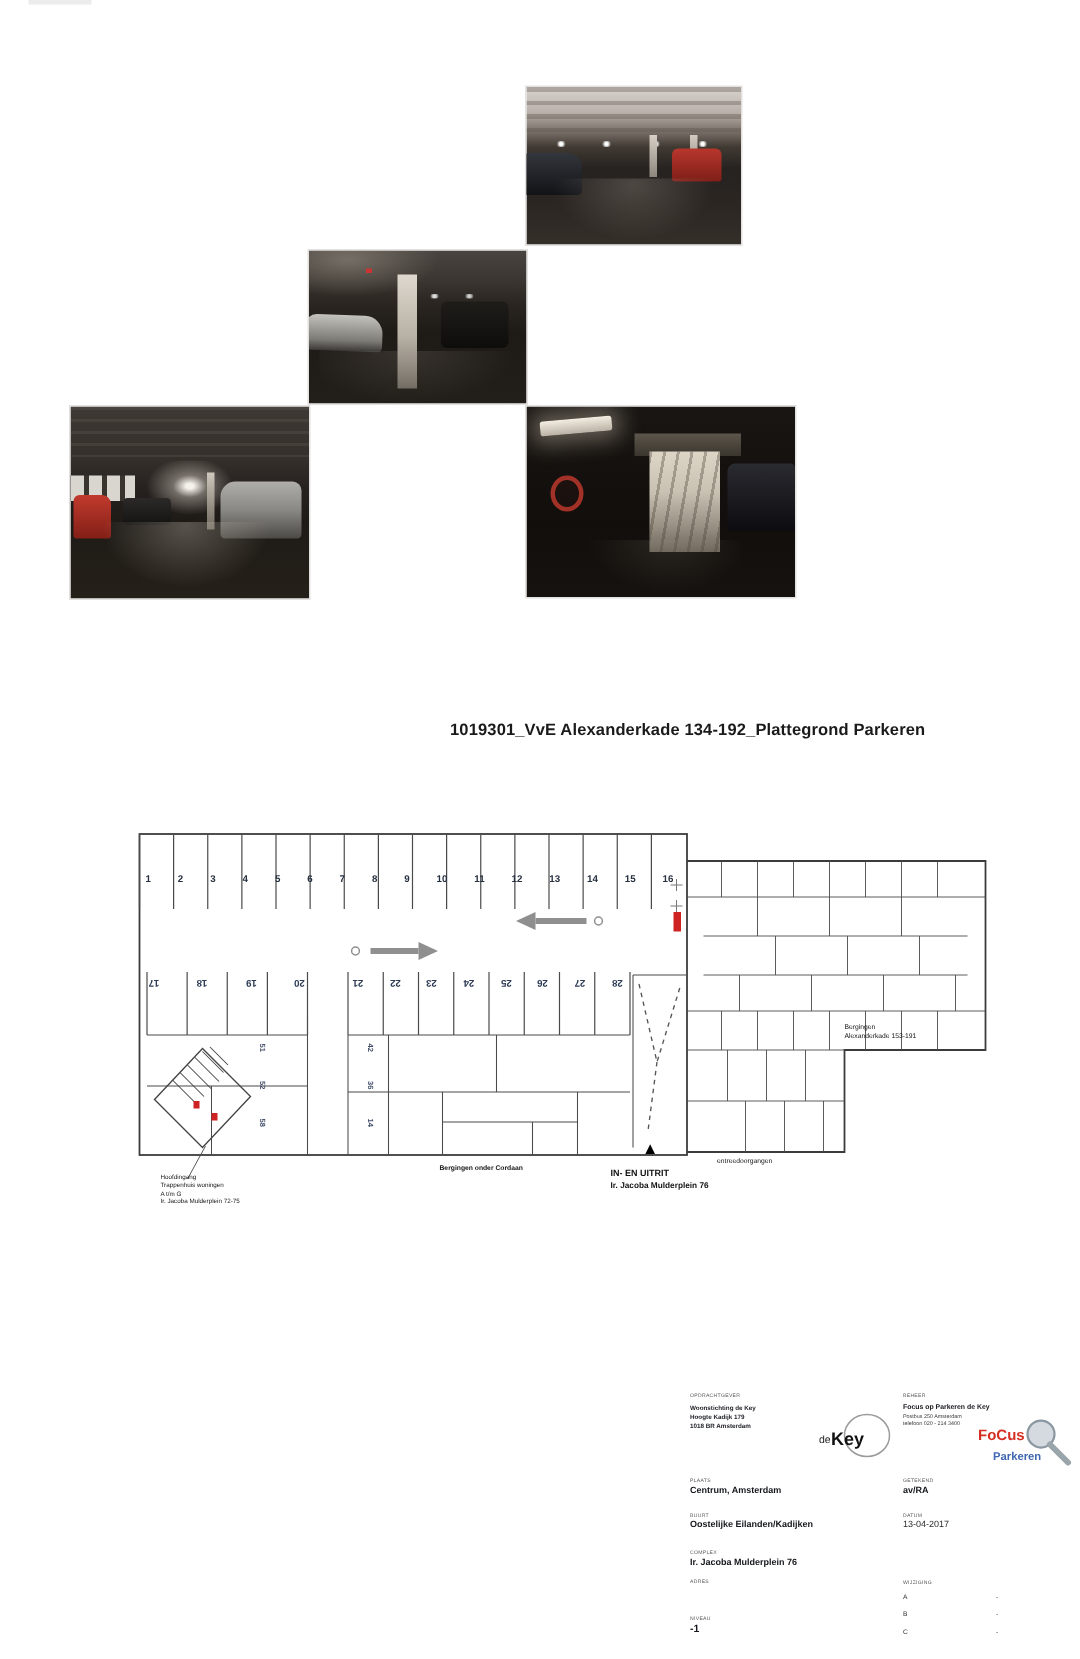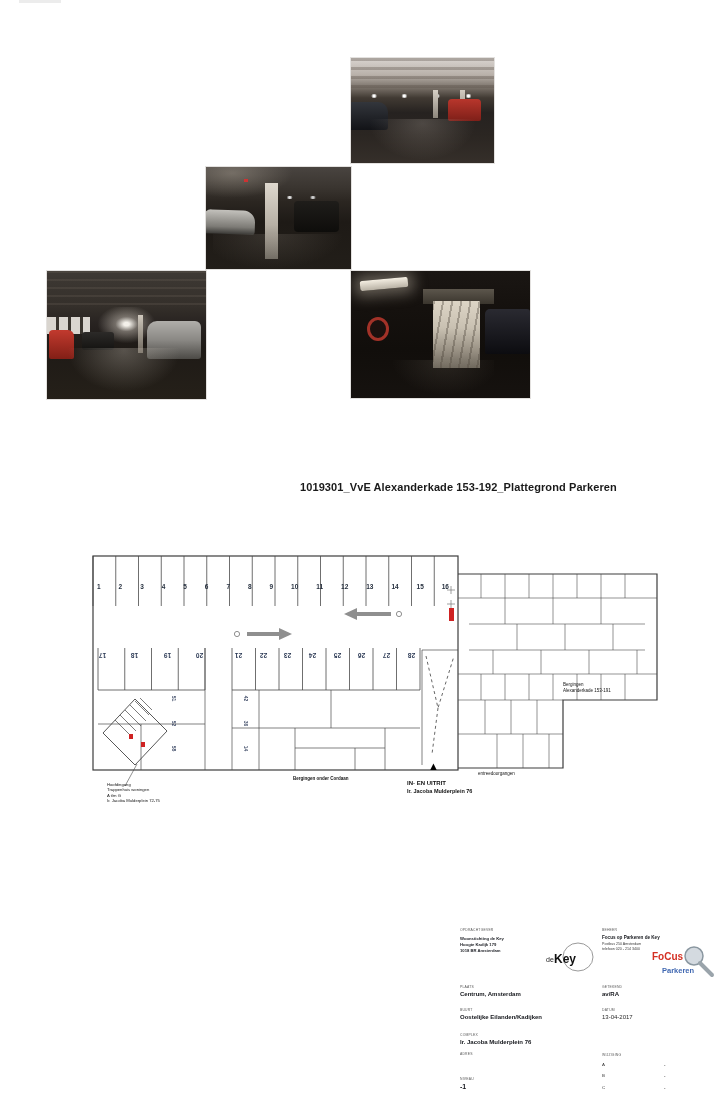--- a/index.html
+++ b/index.html
@@ -99,21 +99,21 @@
   <div class="ph ph4">
     <div class="el" style="left:5%;top:6%;width:27%;height:8%;background:linear-gradient(180deg,#f4eee2,#b8b1a4);box-shadow:0 0 14px 6px rgba(240,230,210,.35);transform:rotate(-5deg);border-radius:2px;"></div>
     <div class="el" style="left:40%;top:14%;width:40%;height:12%;background:linear-gradient(180deg,#5c564c,#3a352d);"></div>
     <div class="el" style="left:46%;top:24%;width:26%;height:52%;background:linear-gradient(180deg,#ddd5c6 0%,#c9c1b2 40%,#978f82 75%,#6b655a 100%);"></div>
     <div class="el" style="left:46%;top:24%;width:26%;height:52%;background:repeating-linear-gradient(100deg,rgba(70,62,52,.35) 0 2px,transparent 2px 9px);"></div>
     <div class="el" style="left:9%;top:36%;width:16px;height:18px;border:3px solid #a23228;border-radius:50%;background:rgba(40,20,18,.4);"></div>
     <div class="el" style="left:75%;top:30%;width:25%;height:35%;background:linear-gradient(180deg,#2a2a31,#0c0c10);border-radius:5px 3px 2px 2px;"></div>
     <div class="el" style="left:20%;top:70%;width:60%;height:30%;background:radial-gradient(ellipse at 55% 0%,rgba(150,140,125,.18),transparent 65%);"></div>
   </div>
 
-  <div class="abs doc-title">1019301_VvE Alexanderkade 153-192_Plattegrond Parkeren</div>
+  <div class="abs doc-title">1019301_VvE Alexanderkade 134-192_Plattegrond Parkeren</div>
 
   <div class="abs plan">
     <svg width="585" height="270" viewBox="0 0 585 270">
       <g stroke="#3c3c3c" stroke-width="1.2" fill="none">
         <rect x="8" y="6" width="365" height="214"></rect>
         <path d="M373 24 H572 V150 H478 V218 H373"></path>
       </g>
       <g stroke="#4a4a4a" stroke-width="0.8" fill="none">
         <path d="M8 6V56M30.75 6V56M53.5 6V56M76.25 6V56M99 6V56M121.75 6V56M144.5 6V56M167.25 6V56M190 6V56M212.75 6V56M235.5 6V56M258.25 6V56M281 6V56M303.75 6V56M326.5 6V56M349.25 6V56"></path>
         <path d="M13 98V140M39.75 98V140M66.5 98V140M93.25 98V140M120 98V140M147 98V140M170.5 98V140M194 98V140M217.5 98V140M241 98V140M264.5 98V140M288 98V140M311.5 98V140M335 98V140"></path>

